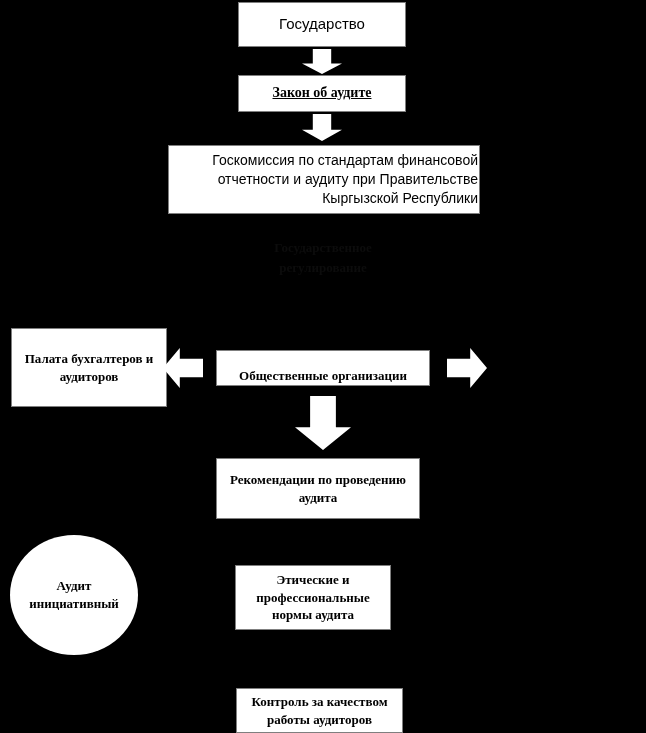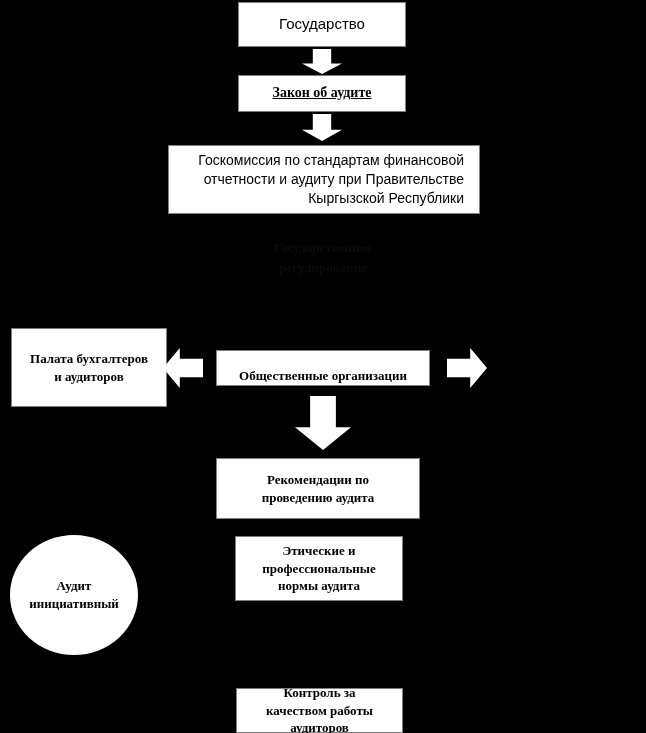--- a/index.html
+++ b/index.html
@@ -27,21 +27,21 @@
     display: flex;
     align-items: center;
     justify-content: center;
     text-align: center;
     line-height: 1.35;
     border: 1px solid #7f7f7f;
   }
   .node .txt {
     display: block;
     width: 100%;
-    padding: 0 15px;
+    padding: 0 1px;
     box-sizing: border-box;
   }
 
   
   .sans {
     font-family: "Liberation Sans", sans-serif;
     font-weight: 400;
   }
   
   .serif-bold {
@@ -154,21 +154,21 @@
     </span>
   </div>
 
   <div class="ellipse" style="left:10px; top:535px; width:128px; height:120px; font-size:13px;">
     <span class="txt">
       <span>Аудит</span>
       <span>инициативный</span>
     </span>
   </div>
 
-  <div class="node serif-bold" style="left:235px; top:536px; width:168px; height:65px; font-size:13px;">
+  <div class="node serif-bold" style="left:235px; top:565px; width:156px; height:65px; font-size:13px;">
     <span class="txt">
       <span>Этические и</span>
       <span>профессиональные</span>
       <span>нормы аудита</span>
     </span>
   </div>
 
 
   <div class="node serif-bold" style="left:236px; top:688px; width:167px; height:45px; font-size:13px;">
     <span class="txt">

